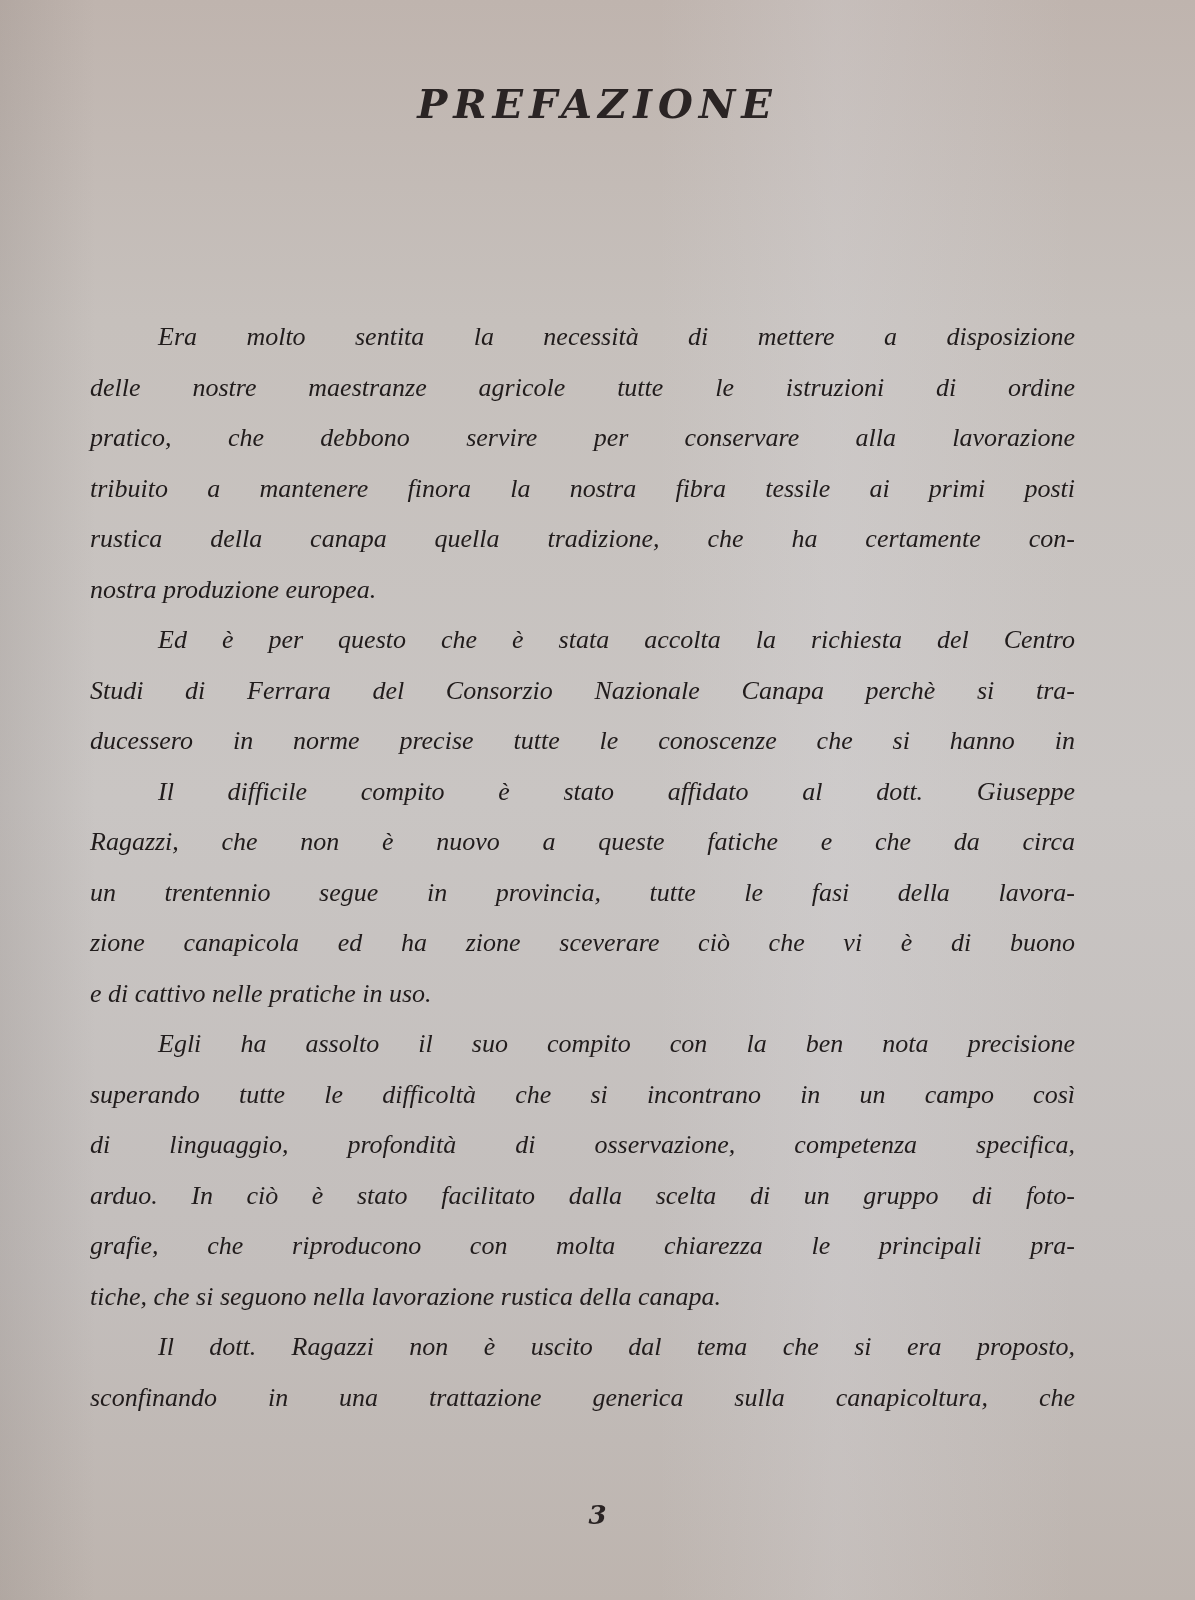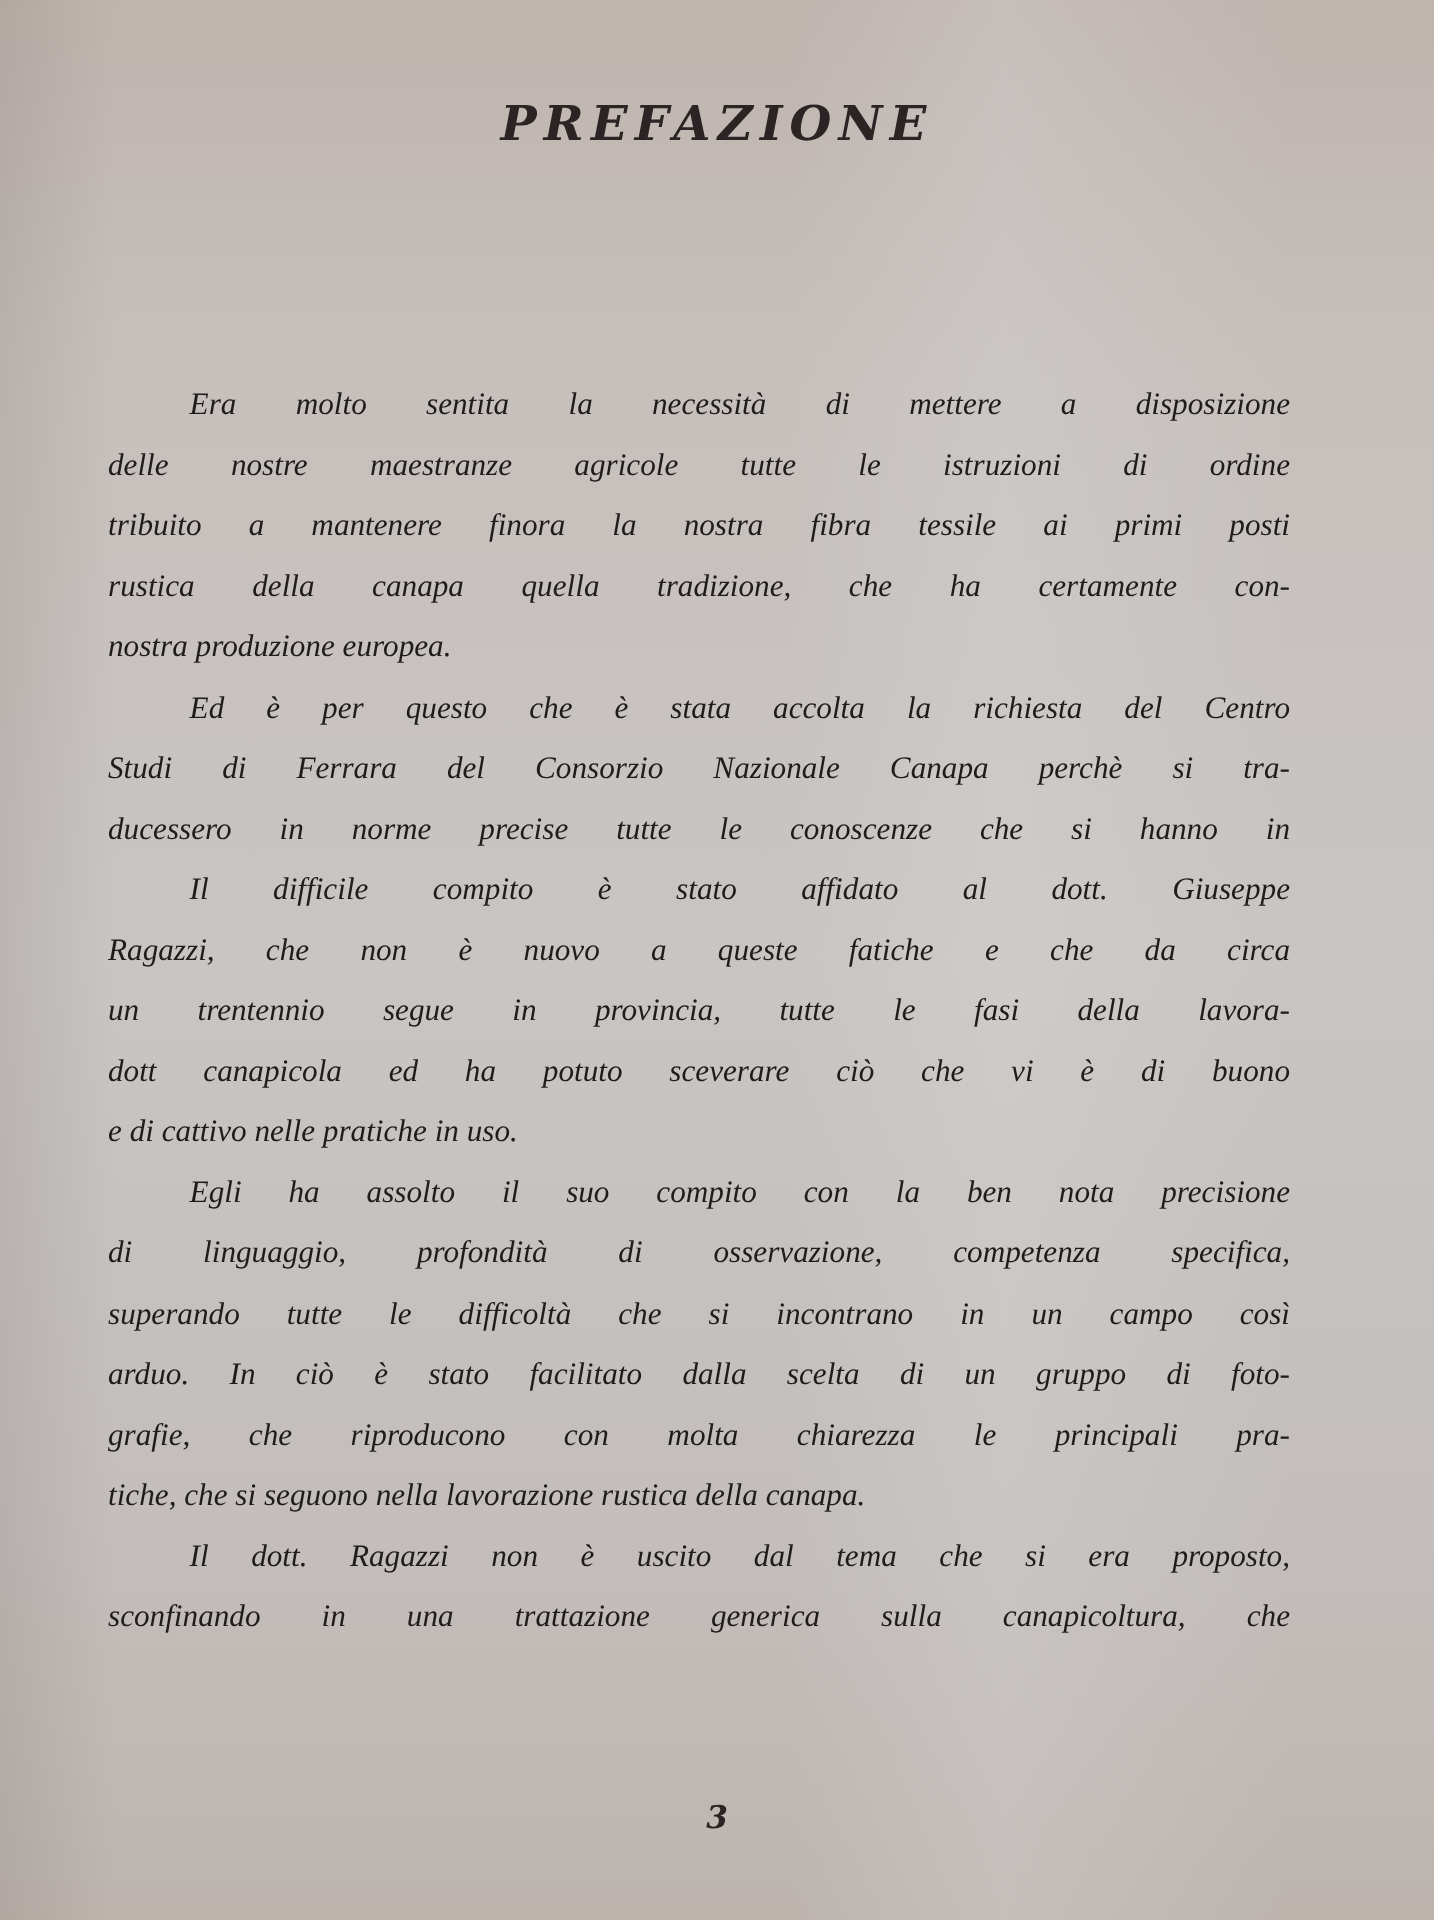--- a/index.html
+++ b/index.html
@@ -75,43 +75,44 @@
 <body>
 
 <div class="page">
   <div class="title">PREFAZIONE</div>
 
   <div class="body-text">
 
     <div>
       <span class="line indent">Era molto sentita la necessità di mettere a disposizione</span>
       <span class="line">delle nostre maestranze agricole tutte le istruzioni di ordine</span>
+      <span class="line">pratico, che debbono servire per conservare alla lavorazione</span>
       <span class="line">tribuito a mantenere finora la nostra fibra tessile ai primi posti</span>
       <span class="line">rustica della canapa quella tradizione, che ha certamente con-</span>
       <span class="line last">nostra produzione europea.</span>
     </div>
 
     <div>
       <span class="line indent">Ed è per questo che è stata accolta la richiesta del Centro</span>
       <span class="line">Studi di Ferrara del Consorzio Nazionale Canapa perchè si tra-</span>
       <span class="line">ducessero in norme precise tutte le conoscenze che si hanno in</span>
     </div>
 
     <div>
       <span class="line indent">Il difficile compito è stato affidato al dott. Giuseppe</span>
       <span class="line">Ragazzi, che non è nuovo a queste fatiche e che da circa</span>
       <span class="line">un trentennio segue in provincia, tutte le fasi della lavora-</span>
-      <span class="line">dott canapicola ed ha potuto sceverare ciò che vi è di buono</span>
+      <span class="line">zione canapicola ed ha zione sceverare ciò che vi è di buono</span>
       <span class="line last">e di cattivo nelle pratiche in uso.</span>
     </div>
 
     <div>
       <span class="line indent">Egli ha assolto il suo compito con la ben nota precisione</span>
+      <span class="line">superando tutte le difficoltà che si incontrano in un campo così</span>
       <span class="line">di linguaggio, profondità di osservazione, competenza specifica,</span>
-      <span class="line">superando tutte le difficoltà che si incontrano in un campo così</span>
       <span class="line">arduo. In ciò è stato facilitato dalla scelta di un gruppo di foto-</span>
       <span class="line">grafie, che riproducono con molta chiarezza le principali pra-</span>
       <span class="line last">tiche, che si seguono nella lavorazione rustica della canapa.</span>
     </div>
 
     <div>
       <span class="line indent">Il dott. Ragazzi non è uscito dal tema che si era proposto,</span>
       <span class="line">sconfinando in una trattazione generica sulla canapicoltura, che</span>
     </div>
   </div>

